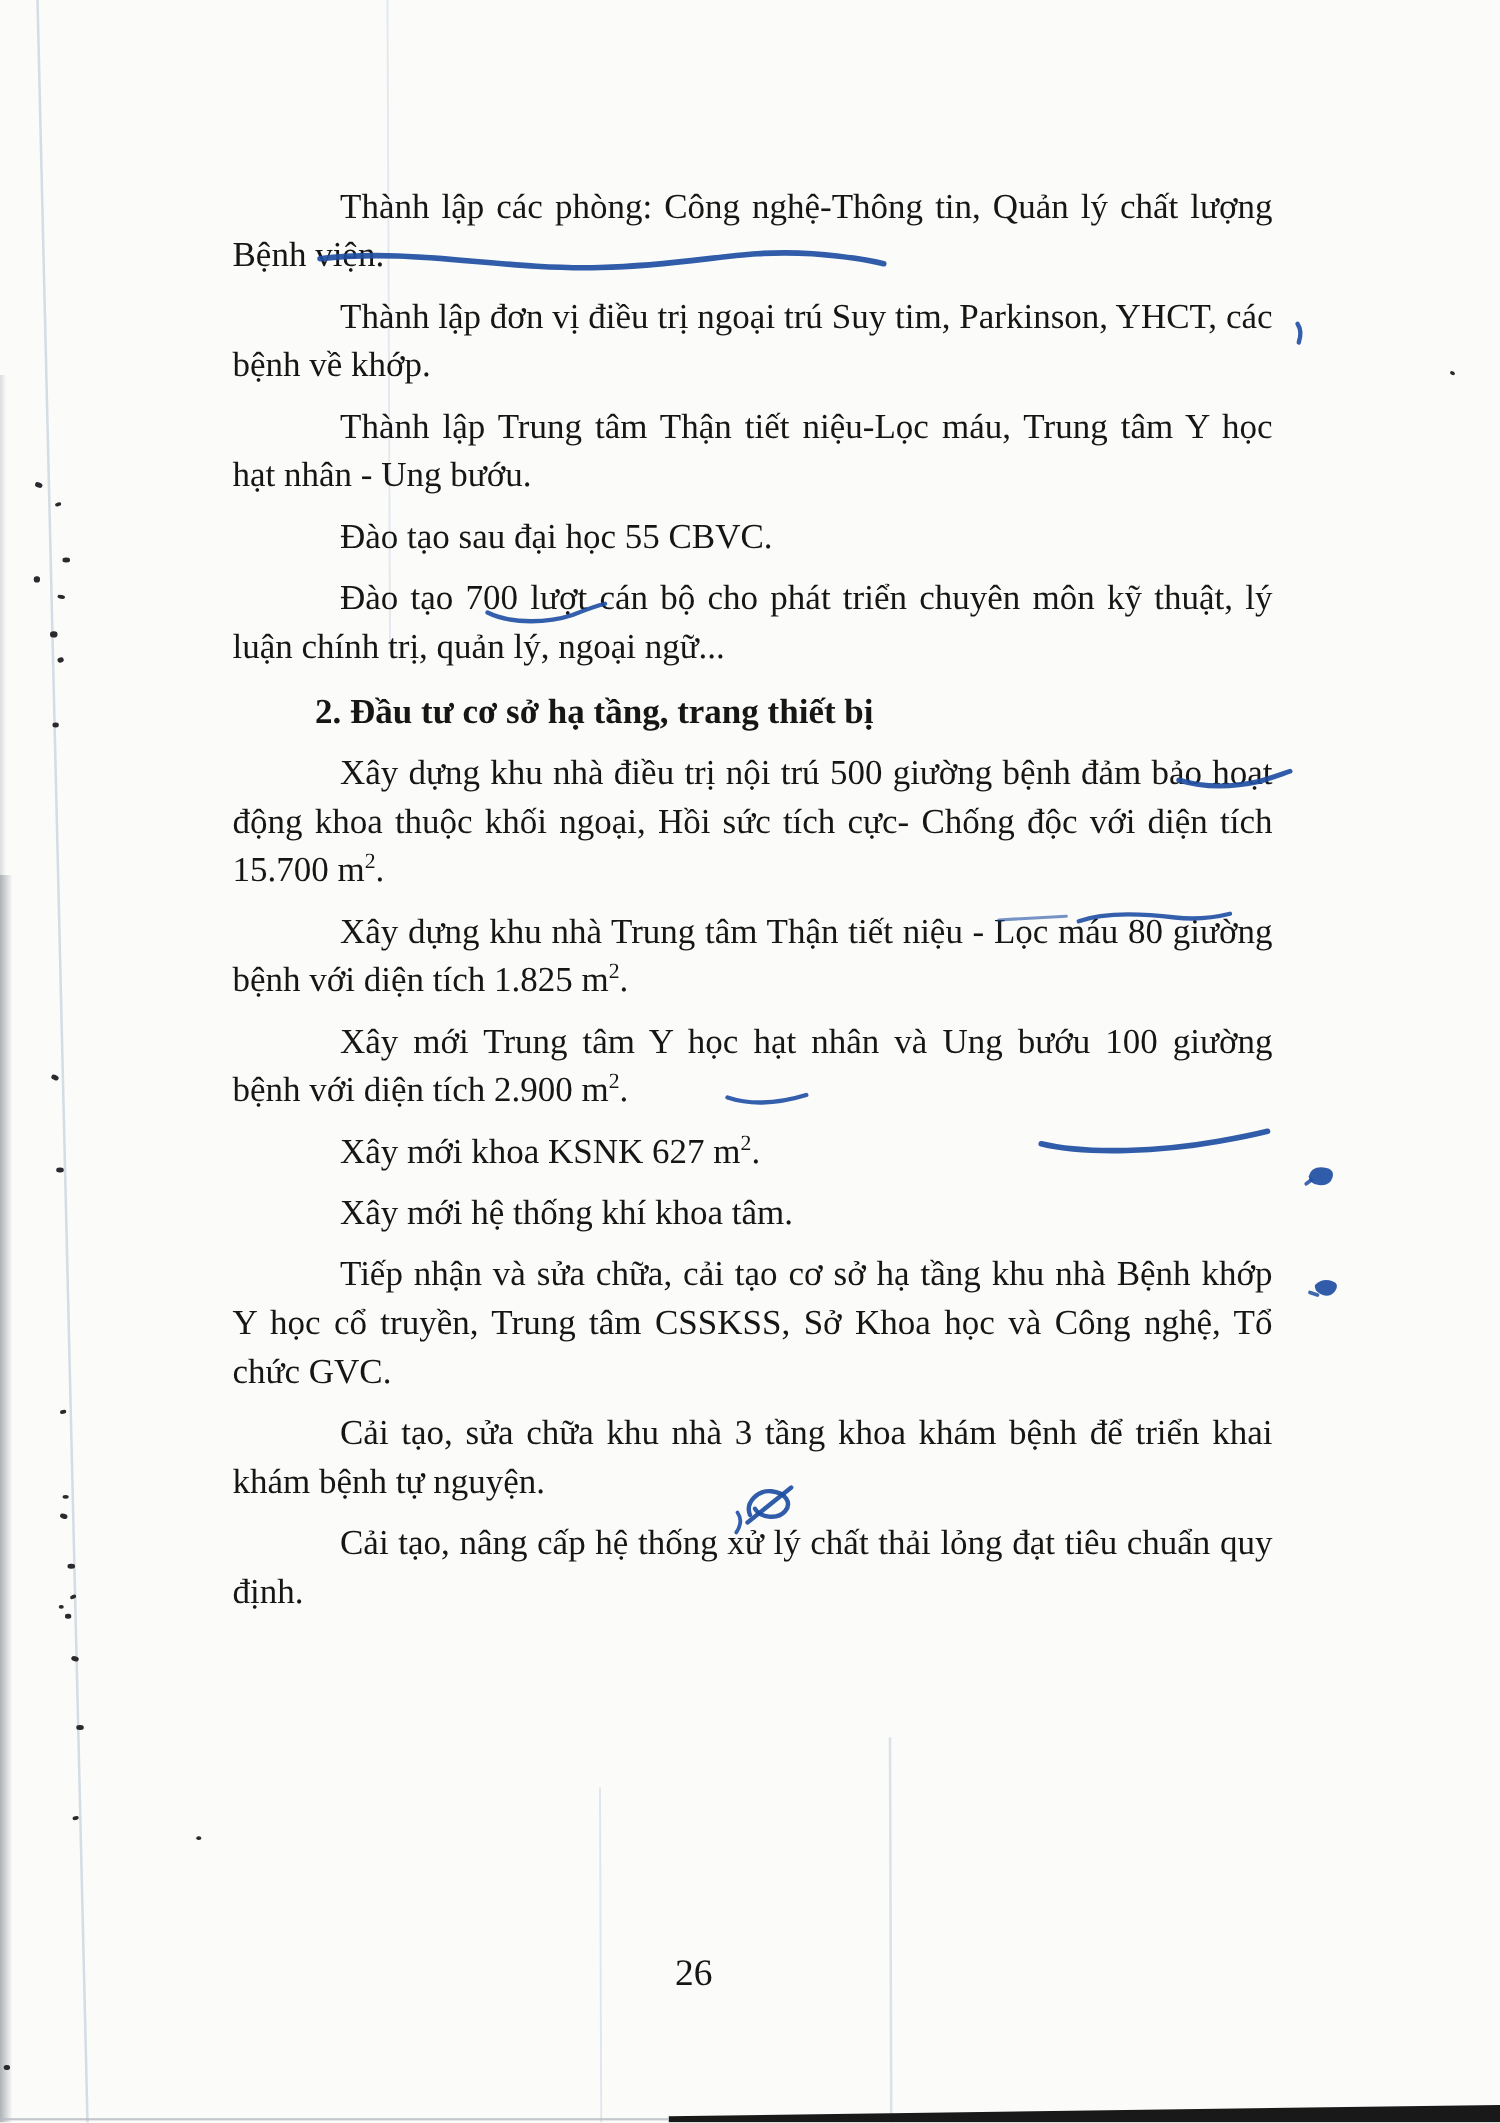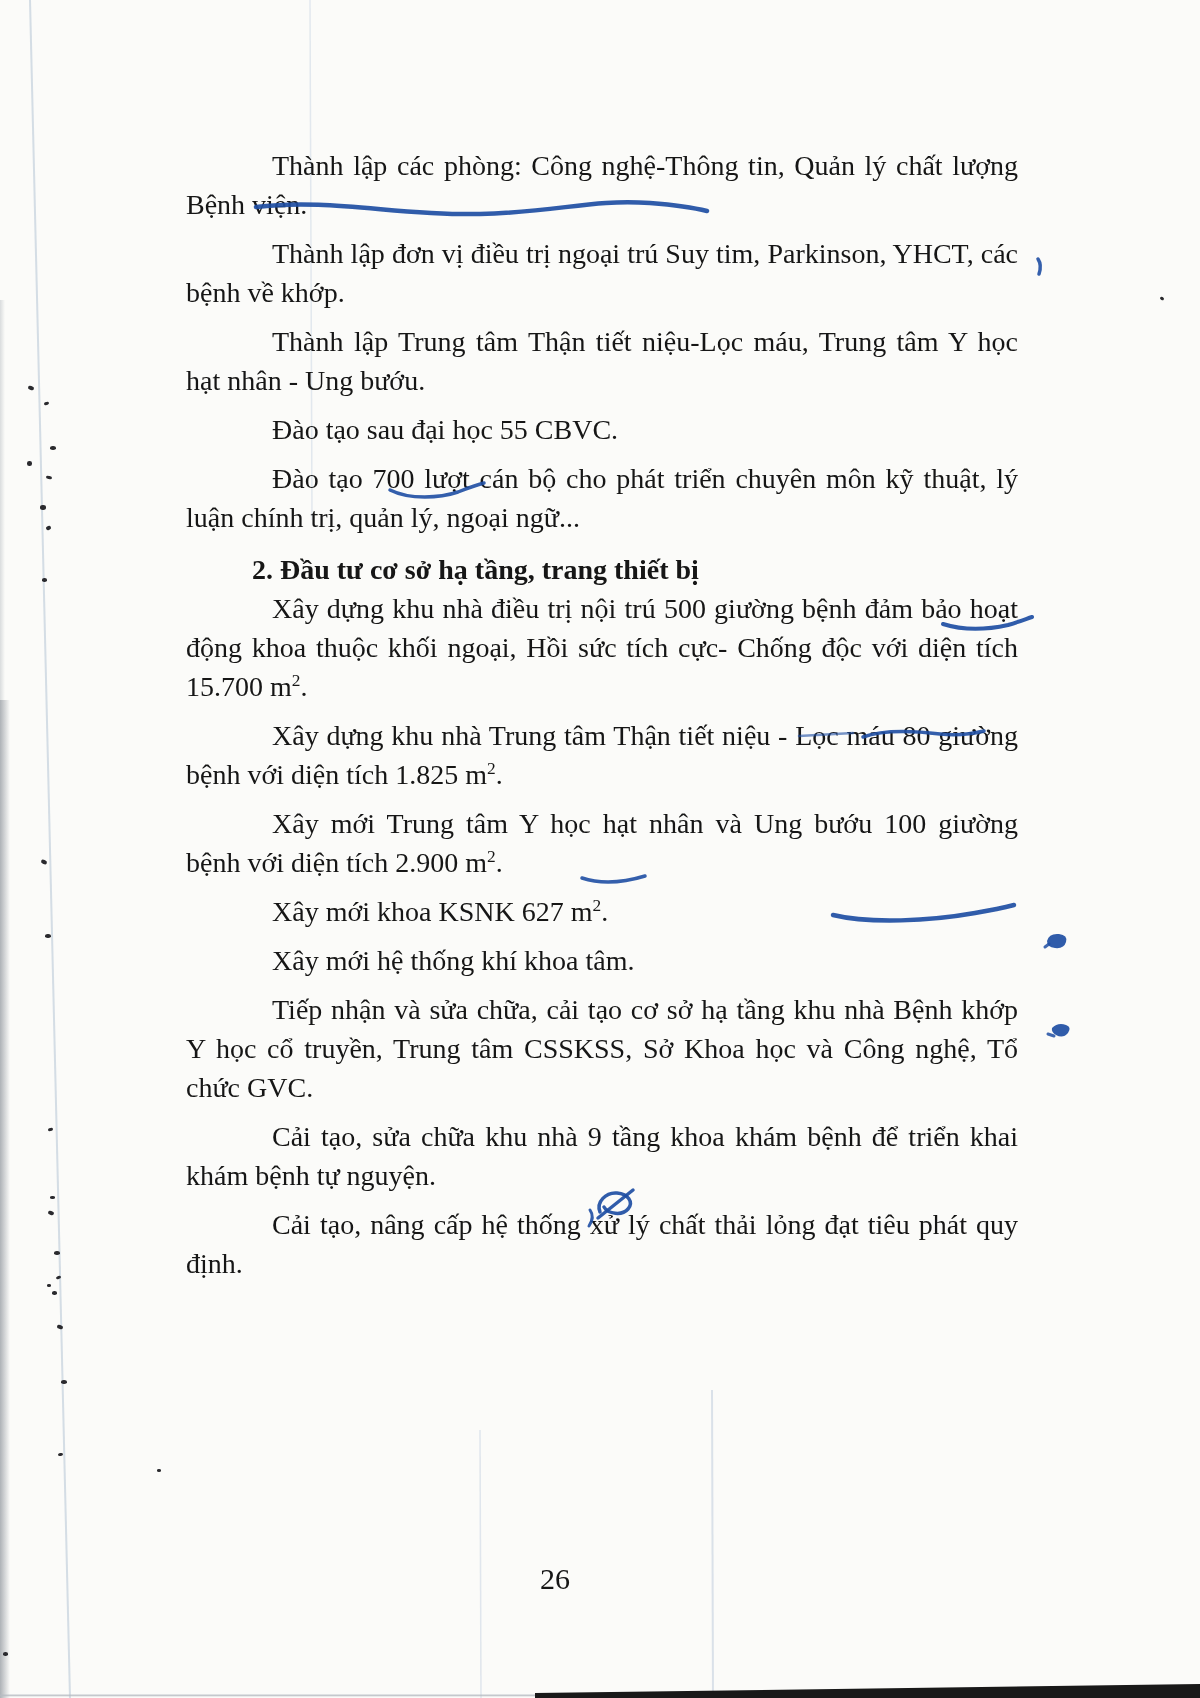--- a/index.html
+++ b/index.html
@@ -19,21 +19,21 @@
   
   #content{
     position:absolute;
     left:186px;top:146px;width:832px;
     font-size:28px;line-height:39px;
     color:var(--ink);
     text-align:justify;
   }
   #content p{margin:0 0 10px 0;text-indent:86px;}
   #content h3{
-    margin:13px 0 0 0;
+    margin:13px 0 10px 0;
     font-size:28px;line-height:39px;
     font-weight:bold;text-indent:66px;text-align:left;
   }
   #content sup{font-size:0.62em;line-height:0;vertical-align:super;}
   
   .page-number{
     position:absolute;left:540px;top:1562px;width:160px;
     text-align:left;font-size:30px;color:var(--ink);
   }
   
@@ -98,22 +98,22 @@
       <p>Thành lập Trung tâm Thận tiết niệu-Lọc máu, Trung tâm Y học hạt nhân - Ung bướu.</p>
       <p>Đào tạo sau đại học 55 CBVC.</p>
       <p>Đào tạo 700 lượt cán bộ cho phát triển chuyên môn kỹ thuật, lý luận chính trị, quản lý, ngoại ngữ...</p>
       <h3>2. Đầu tư cơ sở hạ tầng, trang thiết bị</h3>
       <p>Xây dựng khu nhà điều trị nội trú 500 giường bệnh đảm bảo hoạt động khoa thuộc khối ngoại, Hồi sức tích cực- Chống độc với diện tích 15.700 m<sup>2</sup>.</p>
       <p>Xây dựng khu nhà Trung tâm Thận tiết niệu - Lọc máu 80 giường bệnh với diện tích 1.825 m<sup>2</sup>.</p>
       <p>Xây mới Trung tâm Y học hạt nhân và Ung bướu 100 giường bệnh với diện tích 2.900 m<sup>2</sup>.</p>
       <p>Xây mới khoa KSNK 627 m<sup>2</sup>.</p>
       <p>Xây mới hệ thống khí khoa tâm.</p>
       <p>Tiếp nhận và sửa chữa, cải tạo cơ sở hạ tầng khu nhà Bệnh khớp Y học cổ truyền, Trung tâm CSSKSS, Sở Khoa học và Công nghệ, Tổ chức GVC.</p>
-      <p>Cải tạo, sửa chữa khu nhà 9 tầng khoa khám bệnh để triển khai khám bệnh tự nguyện.</p>
-      <p>Cải tạo, nâng cấp hệ thống xử lý chất thải lỏng đạt tiêu phát quy định.</p>
+      <p>Cải tạo, sửa chữa khu nhà 3 tầng khoa khám bệnh để triển khai khám bệnh tự nguyện.</p>
+      <p>Cải tạo, nâng cấp hệ thống xử lý chất thải lỏng đạt tiêu chuẩn quy định.</p>
     </div>
 
   <svg class="pen-layer" viewBox="0 0 1200 1698" width="1200" height="1698">
     <path stroke-width="4.5" opacity="0.92" d="M256 207 C 330 198, 400 216, 480 214 C 560 212, 590 199, 650 203 C 675 205, 695 208, 707 211"></path>
     <path stroke-width="3.5" opacity="0.9" d="M1038 259 q4 6 1 15"></path>
     <path stroke-width="3.5" opacity="0.9" d="M390 490 C 410 500, 440 498, 458 492 C 468 488, 476 485, 484 483"></path>
     <path stroke-width="4" opacity="0.92" d="M943 624 C 965 631, 990 629, 1008 625 C 1018 622, 1026 619, 1032 617"></path>
     <path stroke-width="2.5" opacity="0.6" d="M799 736 L 853 733"></path>
     <path stroke-width="3.5" opacity="0.9" d="M863 737 C 885 729, 915 731, 940 734 C 958 736, 972 734, 984 731"></path>
     <path stroke-width="3.5" opacity="0.9" d="M582 878 C 600 884, 622 883, 645 876"></path>

